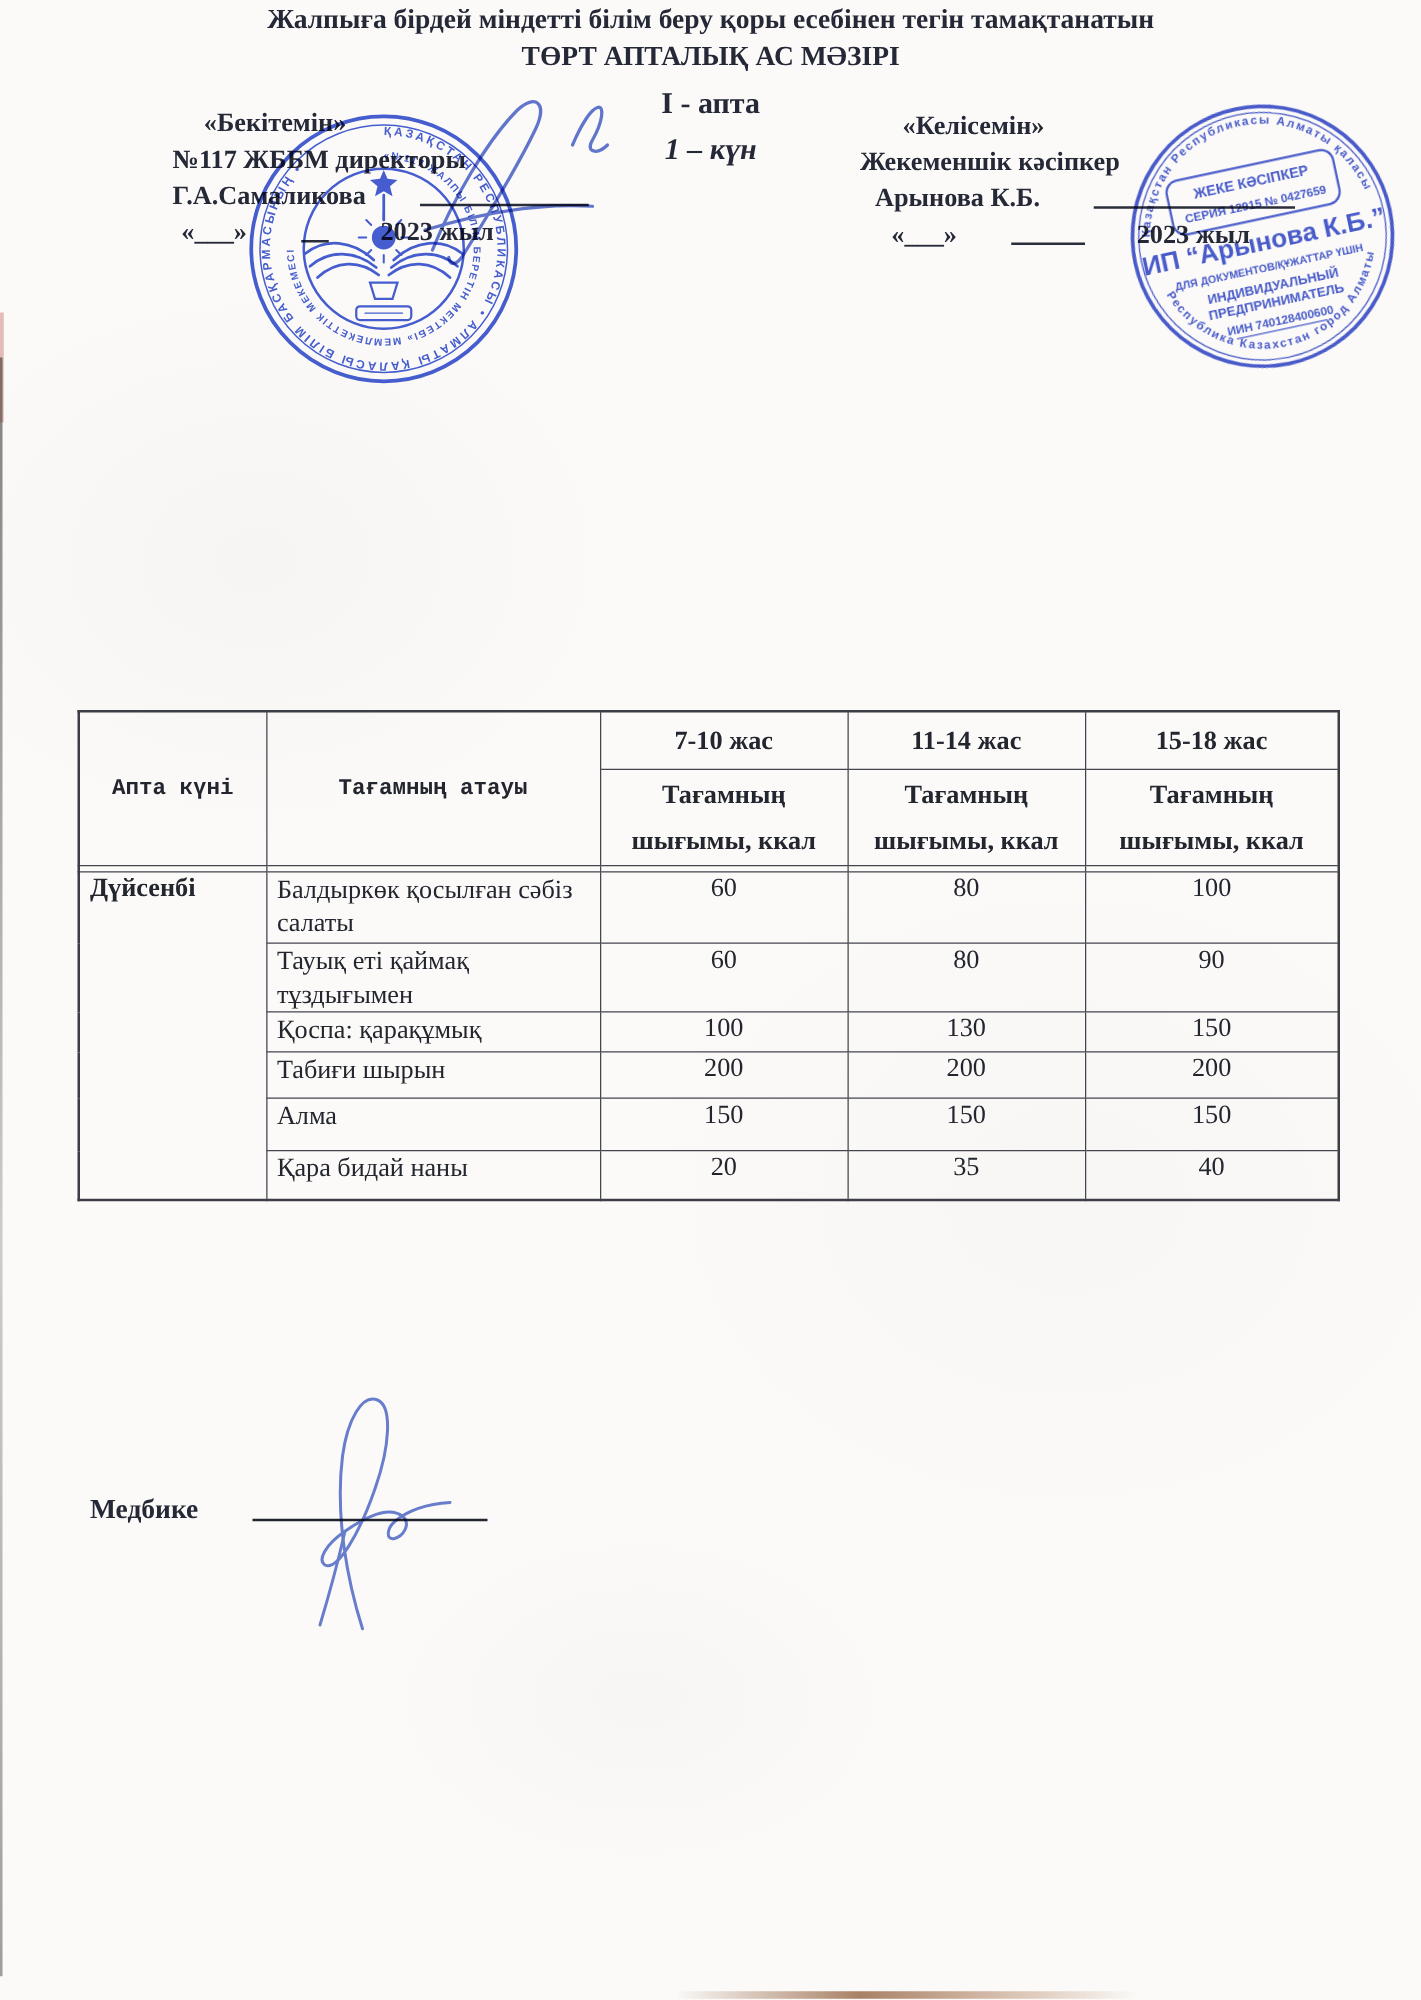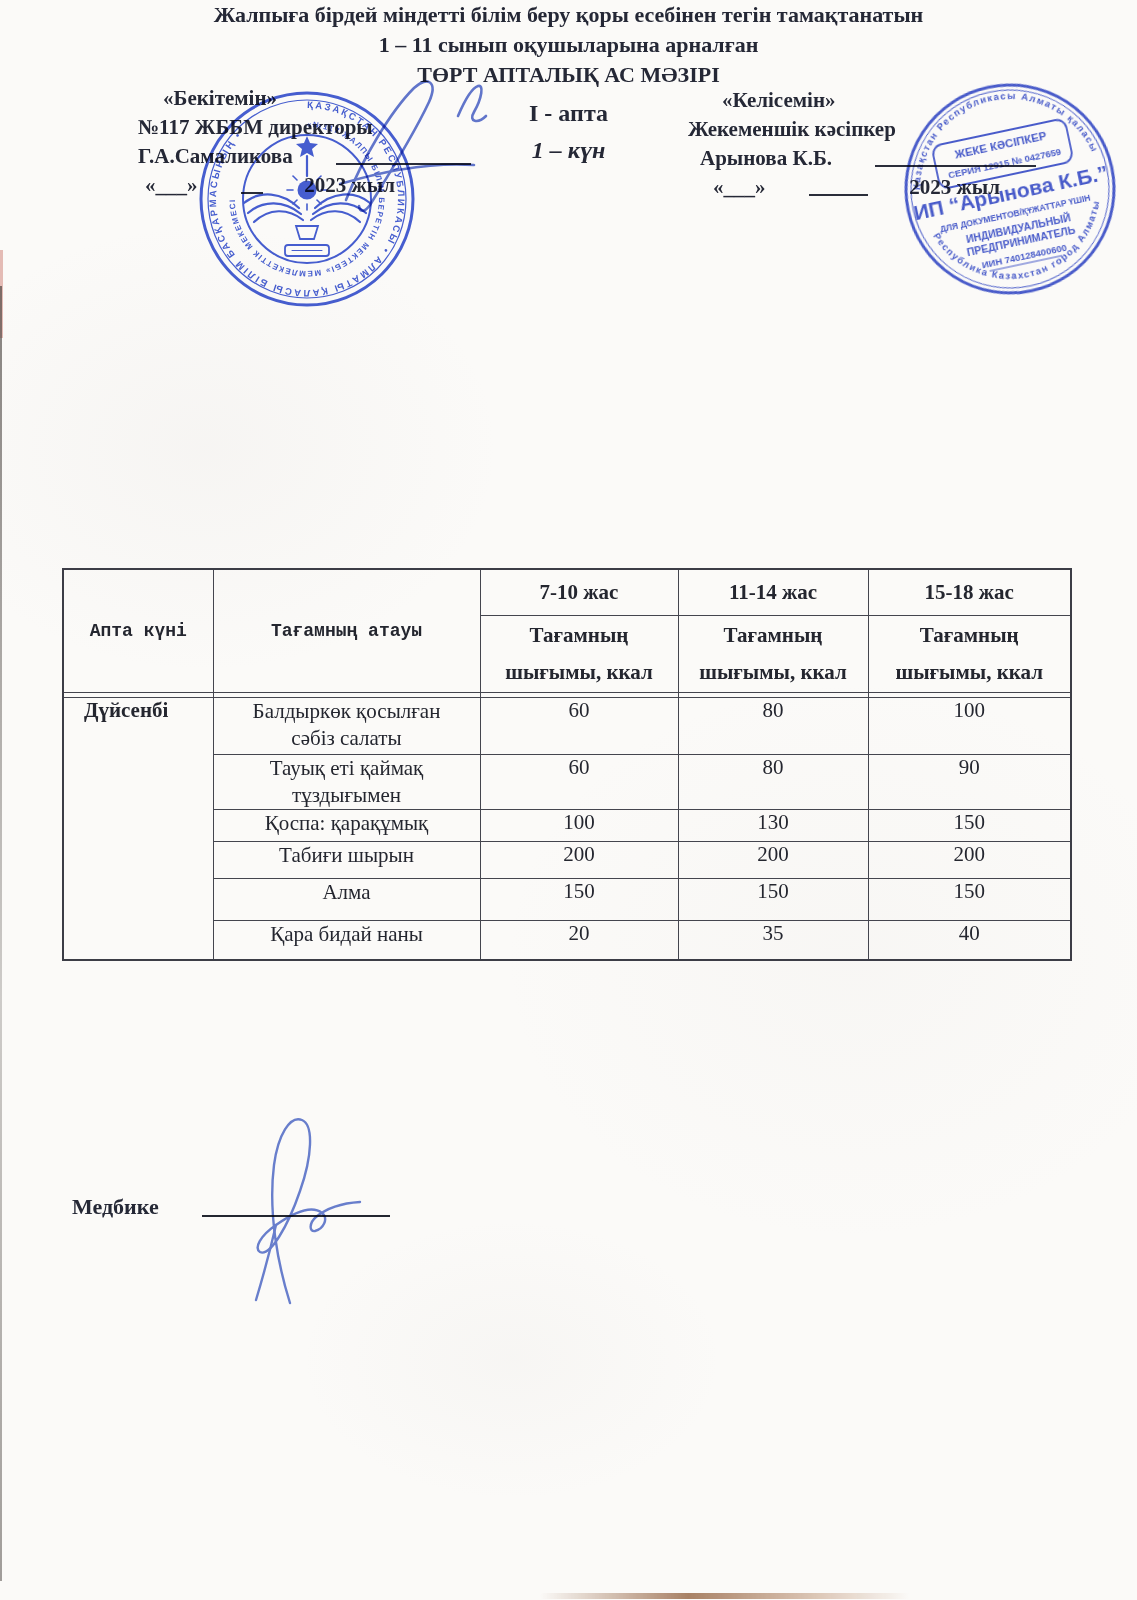--- a/index.html
+++ b/index.html
@@ -18,28 +18,28 @@
   .hdr-line { font-size:21px; font-weight:bold; white-space:nowrap; line-height:24px; }
   .flexline { display:flex; align-items:flex-end;gap:37px; }
   .blank { flex:1 1 auto; border-bottom:2px solid #2a2d3a; margin:0 4px 3px 6px; height:1px; }
 
   .title-block { left:0; top:249; width:1137px; text-align:center; font-weight:bold; }
   .title-l { font-size:22px; line-height:30px; }
   .title-big { font-size:24px; }
 
   table.menu { position:absolute; left:62px; top:568px; width:1008px;
     border-collapse:collapse; table-layout:fixed; font-size:21px; color:#24262f; }
-  table.menu th, table.menu td { border:1.5px solid #44454e; padding:0 20px; }
+  table.menu th, table.menu td { border:1.5px solid #44454e; padding:0 8px; }
   table.menu { border:2px solid #3c3d46; }
   th.day-h, th.dish-h { text-align:left; vertical-align:middle; padding-bottom:44px; padding-left:12px; font-size:18px;font-family:Liberation Mono, monospace; }
   tr.age-row th { height:45px; font-weight:bold; text-align:center; vertical-align:middle; }
   tr.sub-row th { height:76px; font-weight:bold; text-align:center; vertical-align:middle; line-height:37px; }
   tr.gap-row td { height:4px; padding:0; }
   td.day-cell { vertical-align:top; font-weight:bold; padding-top:6px; padding-left:10px; }
-  td.dish { text-align:center; vertical-align:top; padding:4px 10px; line-height:27px; }
+  td.dish { text-align:left; vertical-align:top; padding:4px 10px; line-height:27px; }
   td.kcal { text-align:center; vertical-align:top; padding-top:4px; }
   tr.r0 td { height:56px; } tr.r1 td { height:54px; } tr.r2 td { height:31px; }
   tr.r3 td { height:36px; } tr.r4 td { height:41px; } tr.r5 td { height:38px; }
 
   .stamp { mix-blend-mode:multiply; filter:blur(0.45px) opacity(0.88); }
   .sig { mix-blend-mode:multiply; filter:blur(0.3px) opacity(0.9); }
   .stamp-right { transform:rotate(-12deg); }
   svg { overflow:visible; }
 
   .footer-row { left:72px; top:1194px; width:322px; font-size:22px; font-weight:bold; }
@@ -77,21 +77,20 @@
     <span class="blank"></span>
   </div>
   <div class="abs hdr-line flexline" style="left:713px; top:175px; width:287px;">
     <span>«___»</span>
     <span class="blank"></span>
     <span>2023 жыл</span>
   </div>
 
   <div class="abs title-block">
     <div class="title-l">Жалпыға бірдей міндетті білім беру қоры есебінен тегін тамақтанатын</div>
-    <div class="title-l">1 – 11 сынып оқушыларына арналған</div>
     <div class="title-l">ТӨРТ АПТАЛЫҚ АС МӘЗІРІ</div>
     <div class="title-l title-big" style="margin-top:8px;">І - апта</div>
     <div class="title-l title-big" style="margin-top:7px;font-style:italic;">1 – күн</div>
   </div>
 
   <table class="menu">
     <colgroup>
       <col style="width:150px">
         <col style="width:267px">
         <col style="width:198px">

